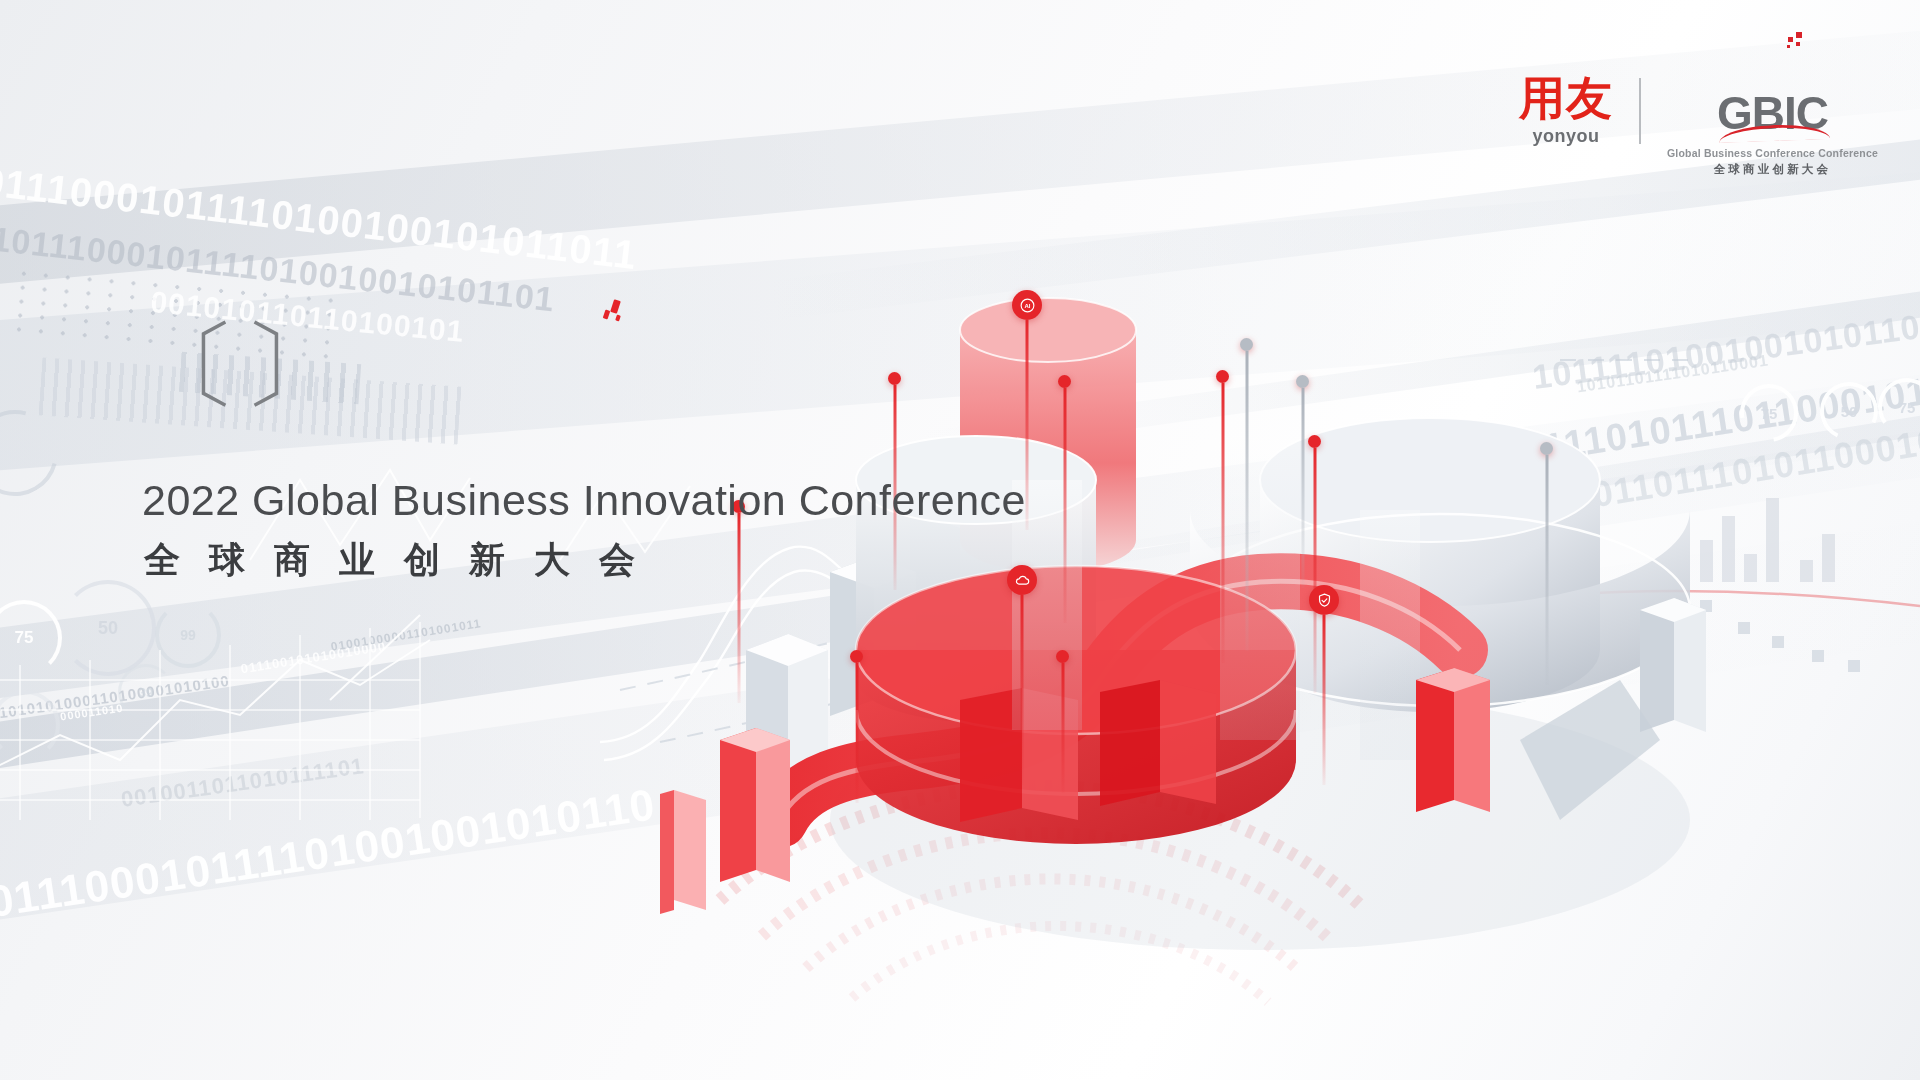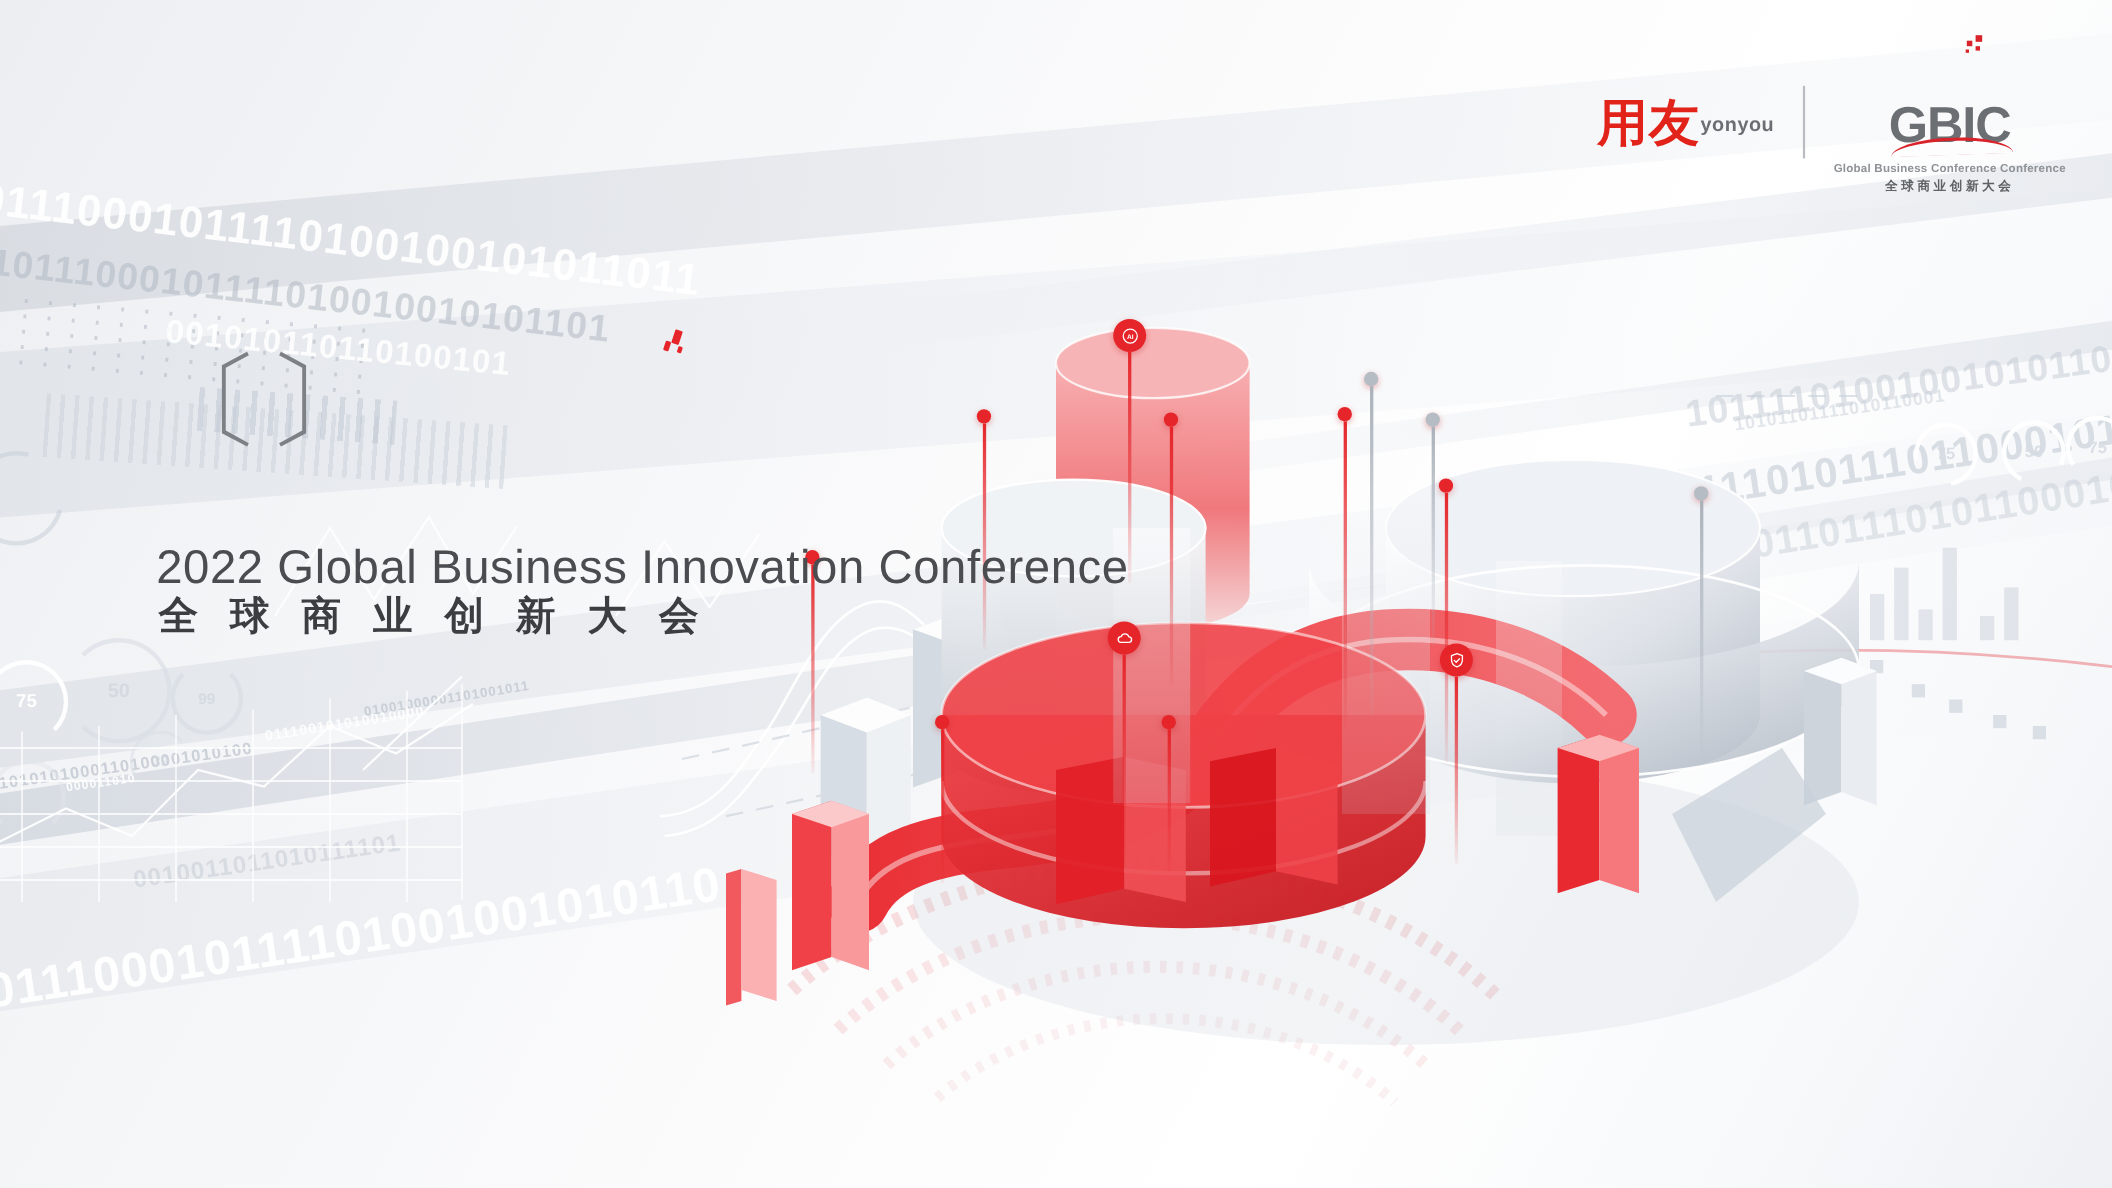--- a/index.html
+++ b/index.html
@@ -133,32 +133,32 @@
     text-shadow:3px 3px 0 rgba(255,255,255,.95), 4px 4px 2px rgba(140,145,152,.45); }
   .brk{ font-size:96px; font-weight:400; color:#7d8084; line-height:1.04;
     margin:0 2px; }
   .hl-red{ font-size:100px; font-weight:700; color:#e5252a; line-height:1;
     letter-spacing:2px;
     text-shadow:3px 3px 0 rgba(255,255,255,.92), 4px 4px 3px rgba(214,70,70,.40); }
   .sparkle{ position:absolute; left:598px; top:300px; width:26px; height:26px; }
   .sparkle i{ position:absolute; background:#e5252a; display:block;
     transform:rotate(18deg); border-radius:1px; }
 
-  .sub-en{ position:absolute; left:142px; top:492px; font-size:43px;
+  .sub-en{ position:absolute; left:142px; top:476px; font-size:43px;
     font-weight:400; color:#4a4c4f; letter-spacing:.5px; white-space:nowrap; }
   .sub-cn{ position:absolute; left:144px; top:536px; font-size:36px;
     font-weight:700; color:#3b3d40; letter-spacing:29px; white-space:nowrap; }
   .meta{ position:absolute; left:272px; top:606px; font-size:28px;
     font-weight:400; color:#5d6063; white-space:nowrap; }
   .meta .divider{ margin:0 14px; color:#8b8e92; }
 
   
   .logo{ position:absolute; right:42px; top:44px; display:flex;
     align-items:center; gap:26px; }
-  .yonyou{ display:flex; flex-direction:row; align-items:center; }
+  .yonyou{ display:flex; flex-direction:column; align-items:center; }
   .yonyou .cn{ font-size:46px; font-weight:700; color:#e2231a;
     letter-spacing:1px; line-height:1; }
   .yonyou .en{ font-size:18px; font-weight:700; color:#6b6e72;
     letter-spacing:.5px; margin-top:5px; }
   .logo-sep{ width:2px; height:66px; background:#b9bcc0; }
   .gbic{ display:flex; flex-direction:column; align-items:center;
     position:relative; }
   .gbic .mark{ position:relative; }
   .gbic .word{ font-size:46px; font-weight:700; color:#6b6e72;
     letter-spacing:-1px; line-height:1;margin-top:46px; }

